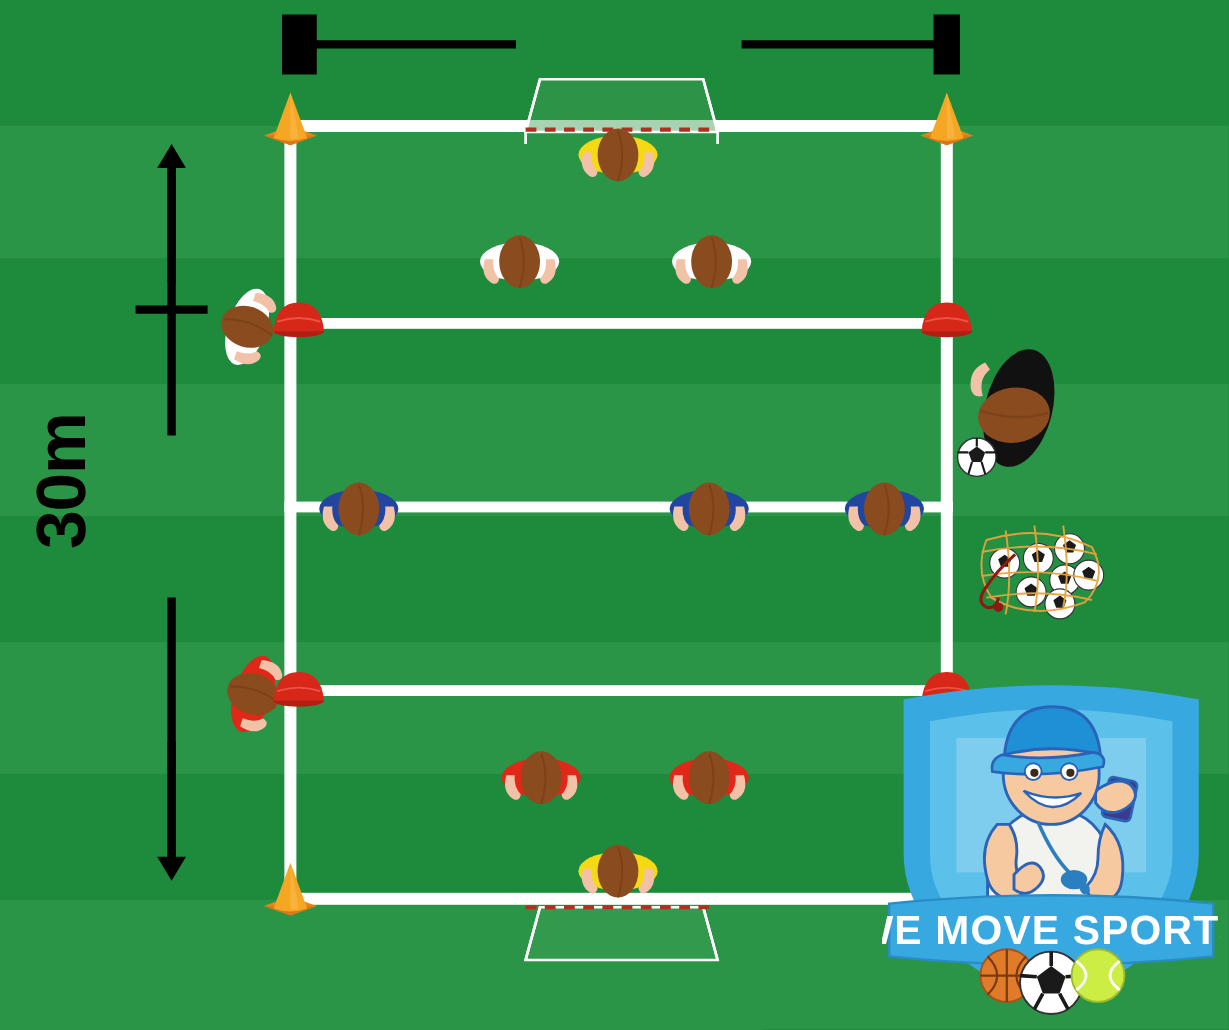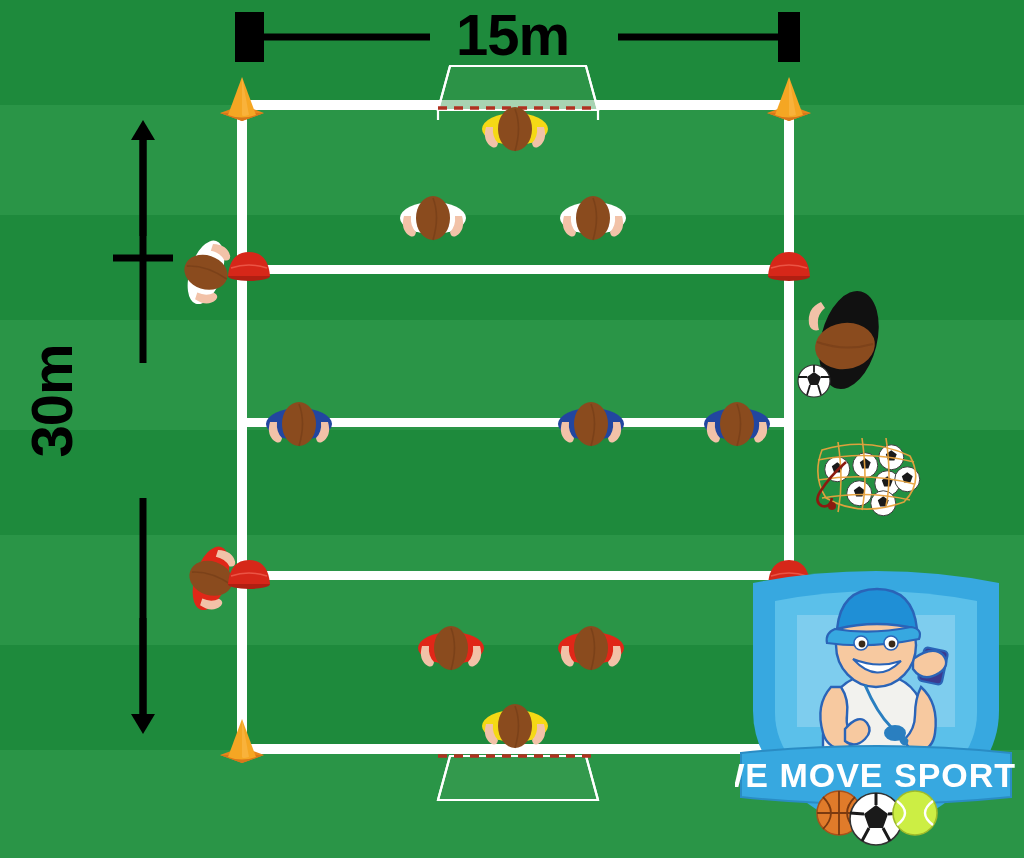--- a/index.html
+++ b/index.html
@@ -58,21 +58,20 @@
       <marker id="arrL" markerWidth="12" markerHeight="12" refX="10" refY="6" orient="auto">
         <path d="M11,0 L11,12 L0,6 Z" fill="#000"></path>
       </marker>
       <marker id="arrR" markerWidth="12" markerHeight="12" refX="2" refY="6" orient="auto">
         <path d="M1,0 L1,12 L12,6 Z" fill="#000"></path>
       </marker>
     </defs>
     <line x1="22" y1="25" x2="195" y2="25" stroke="#000" stroke-width="7" marker-start="url(#arrL)"></line>
     <line x1="383" y1="25" x2="550" y2="25" stroke="#000" stroke-width="7" marker-end="url(#arrR)"></line>
   </svg>
-  <div class="dim-label" id="dim-top-label">15m</div>
 
   <svg style="position:absolute;left:113px;top:118px;" width="60" height="620" viewBox="0 0 60 620">
     <line x1="30" y1="22" x2="30" y2="258" stroke="#000" stroke-width="7" marker-start="url(#arrL)" transform="rotate(90 30 140)"></line>
     <path d="M30,118 L30,12" stroke="#000" stroke-width="7" fill="none"></path>
     <path d="M30,2 L42,22 L18,22 Z" fill="#000"></path>
     <path d="M30,500 L30,606" stroke="#000" stroke-width="7" fill="none"></path>
     <path d="M30,616 L42,596 L18,596 Z" fill="#000"></path>
     <path d="M30,12 L30,245" stroke="#000" stroke-width="7" fill="none"></path>
     <path d="M30,380 L30,606" stroke="#000" stroke-width="7" fill="none"></path>
   </svg>

